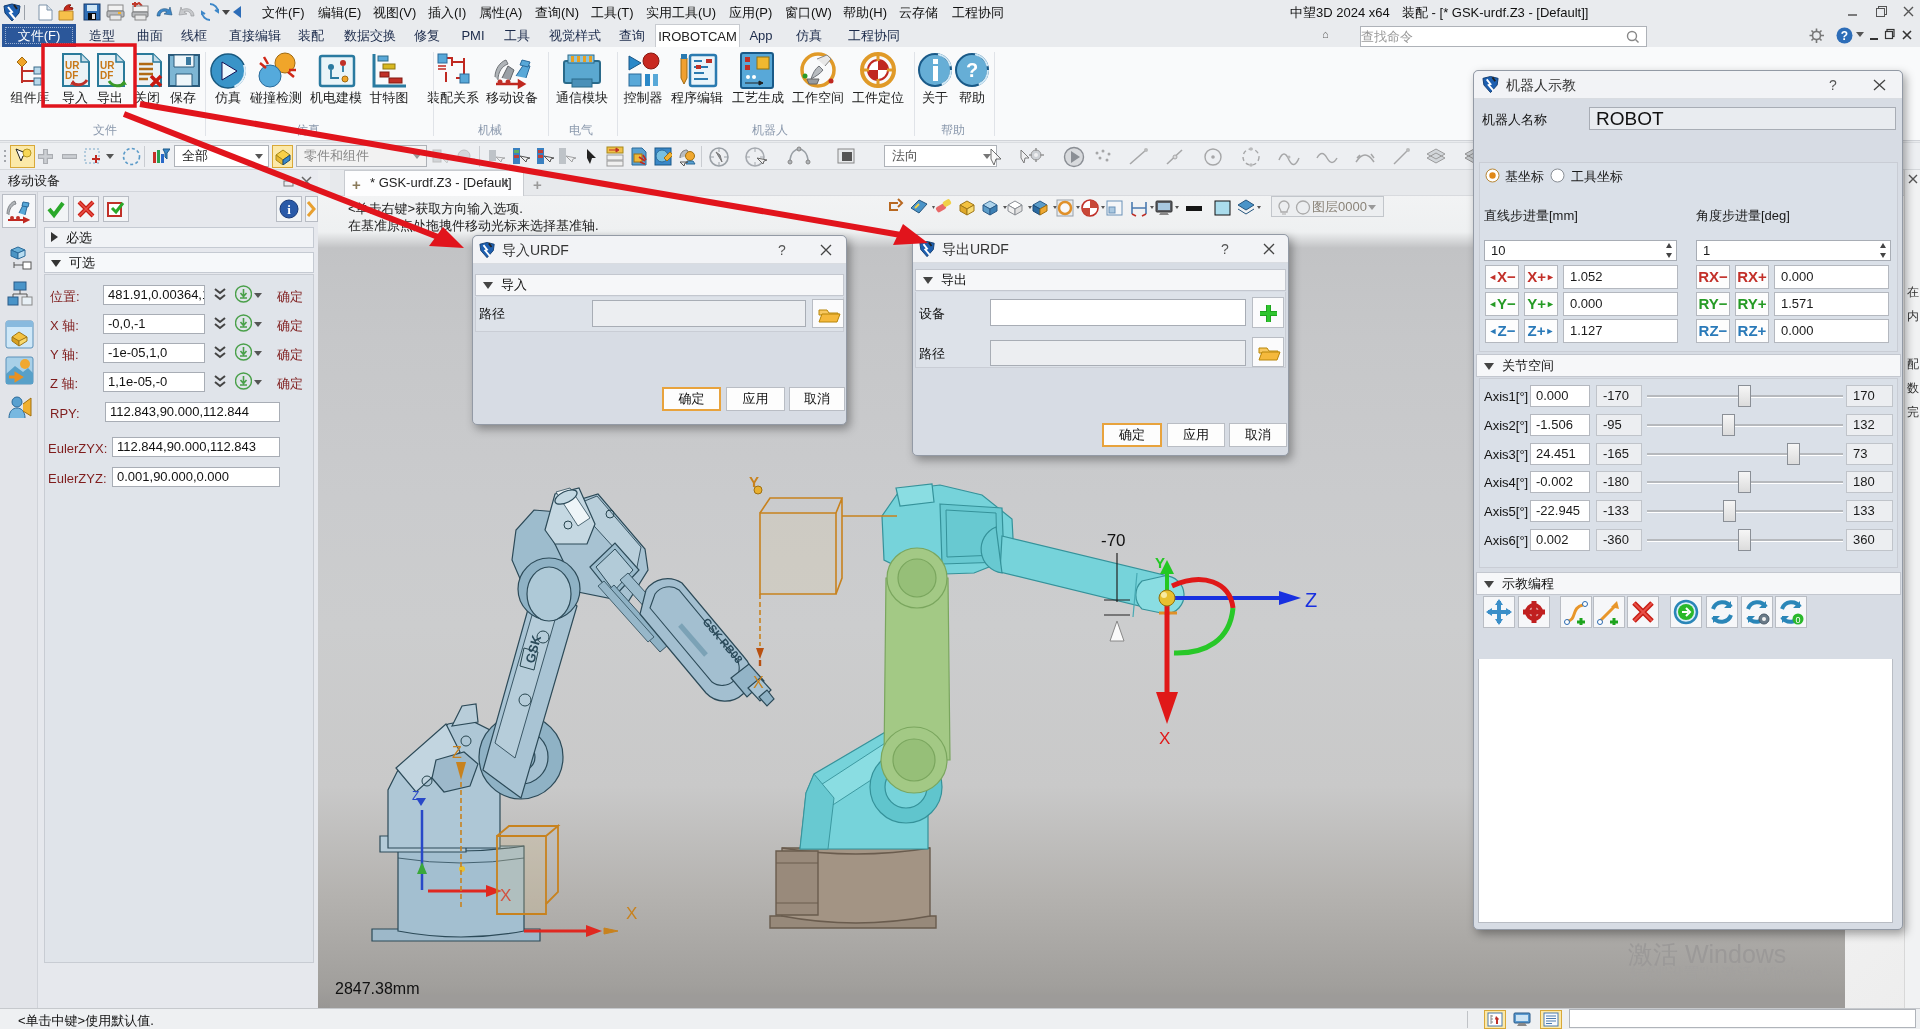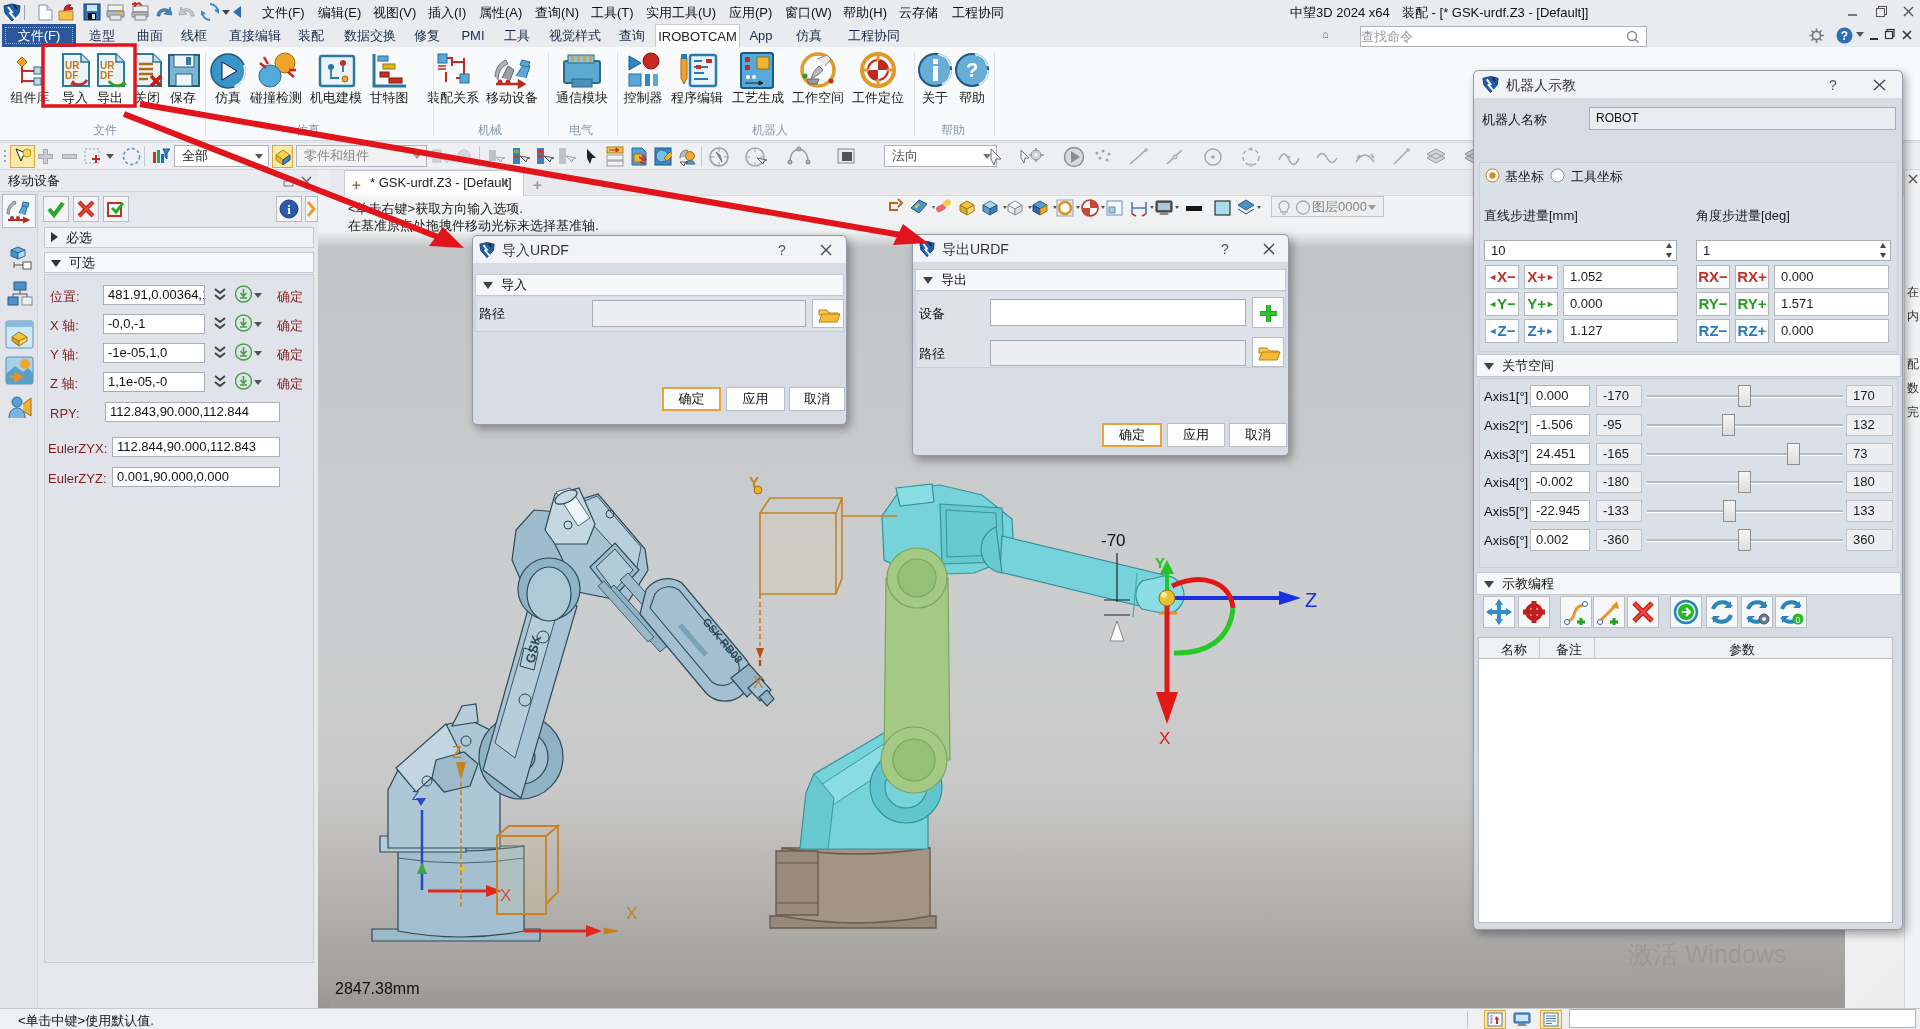--- a/index.html
+++ b/index.html
@@ -956,21 +956,21 @@
           <path d="M5 4 l4 5 l-2 1 l5 6" stroke="#fff" stroke-width="2" fill="none"></path>
           <path d="M11 2 l3 4" stroke="#222" stroke-width="2"></path>
         </svg>
   <span style="position:absolute;left:32px;top:6px">机器人示教</span>
   <span style="position:absolute;left:355px;top:6px;color:#555">?</span>
   <svg class="ico" style="left:399px;top:8px" width="14" height="13">
           <path d="M1 1 l11 10 M12 1 l-11 10" stroke="#444" stroke-width="1.3"></path>
         </svg>
  </div>
  <div class="abs" style="left:8px;top:40px;font-size:13px;color:#111">机器人名称</div>
- <div class="abs" style="left:115px;top:36px;width:307px;height:23px;background:#e9ecf0;border:1px solid #a8adb5;font-size:12px;line-height:21px;padding-left:6px;color:#111">ROBOT</div>
+ <div class="abs" style="left:115px;top:36px;width:307px;height:23px;background:#e9ecf0;border:1px solid #a8adb5;font-size:19px;line-height:21px;padding-left:6px;color:#111">ROBOT</div>
  <div class="abs" style="left:5px;top:91px;width:419px;height:190px;background:#dae0e8;border:1px solid #c9cdd5"></div>
  <svg class="ico" style="left:11px;top:97px" width="15" height="15">
         <circle cx="7.5" cy="7.5" r="6.5" fill="#fff" stroke="#b88838"></circle>
         <circle cx="7.5" cy="7.5" r="3.2" fill="#e08818"></circle>
       </svg>
  <div class="abs" style="left:31px;top:97px;font-size:13px">基坐标</div>
  <svg class="ico" style="left:76px;top:97px" width="15" height="15">
         <circle cx="7.5" cy="7.5" r="6.5" fill="#fff" stroke="#8a8f96"></circle>
       </svg>
  <div class="abs" style="left:97px;top:97px;font-size:13px">工具坐标</div>
@@ -1094,27 +1094,20 @@
         <circle cx="20" cy="20" r="5" fill="#6a7a88" stroke="#4a5a68"></circle>
         <circle cx="20" cy="20" r="2" fill="#f0f0f0"></circle>
       </svg>
  <div class="abs" style="left:301px;top:525px;width:32px;height:32px;background:#f6f7f9;border:1px solid #b9bdc4"></div>
  <svg class="ico" style="left:304px;top:528px" width="26" height="26">
         <path d="M4 10 a10 10 0 0 1 18 -2 M22 16 a10 10 0 0 1 -18 2" fill="none" stroke="#2a86b8" stroke-width="4"></path>
         <path d="M22 2 v7 h-7 z M4 24 v-7 h7 z" fill="#2a86b8"></path>
         <circle cx="20" cy="20" r="5.5" fill="#2ab82a"></circle>
         <text x="20" y="23.5" text-anchor="middle" font-size="9" fill="#fff" font-family="Liberation Sans">0</text>
       </svg>
- <div class="abs" style="left:4px;top:566px;width:415px;height:22px;background:#eef0f3;border:1px solid #b9bdc4;font-size:13px">
-   <span style="position:absolute;left:22px;top:3px">名称</span>
-        <span style="position:absolute;left:77px;top:3px">备注</span>
-        <span style="position:absolute;left:250px;top:3px">参数</span>
-   <span style="position:absolute;left:60px;top:0;width:1px;height:21px;background:#c5c9cf"></span>
-        <span style="position:absolute;left:115px;top:0;width:1px;height:21px;background:#c5c9cf"></span>
- </div>
  <div class="abs" style="left:4px;top:588px;width:415px;height:264px;background:#fff;border:1px solid #b9bdc4;border-top:none"></div>
 </div>
 <svg class="abs" style="left:0;top:0;z-index:50;pointer-events:none" width="1920" height="1029">
 <rect x="43" y="45" width="92" height="61" fill="none" stroke="#e1141c" stroke-width="3.5"></rect>
 <path d="M140 104 L901 235" stroke="#e1141c" stroke-width="6"></path>
 <path d="M928 243 L893 245 L903 224 Z" fill="#e1141c"></path>
 <path d="M124 114 L438 237" stroke="#e1141c" stroke-width="6"></path>
 <path d="M464 248 L429 246 L443 227 Z" fill="#e1141c"></path>
 </svg>
 <div id="sb">

